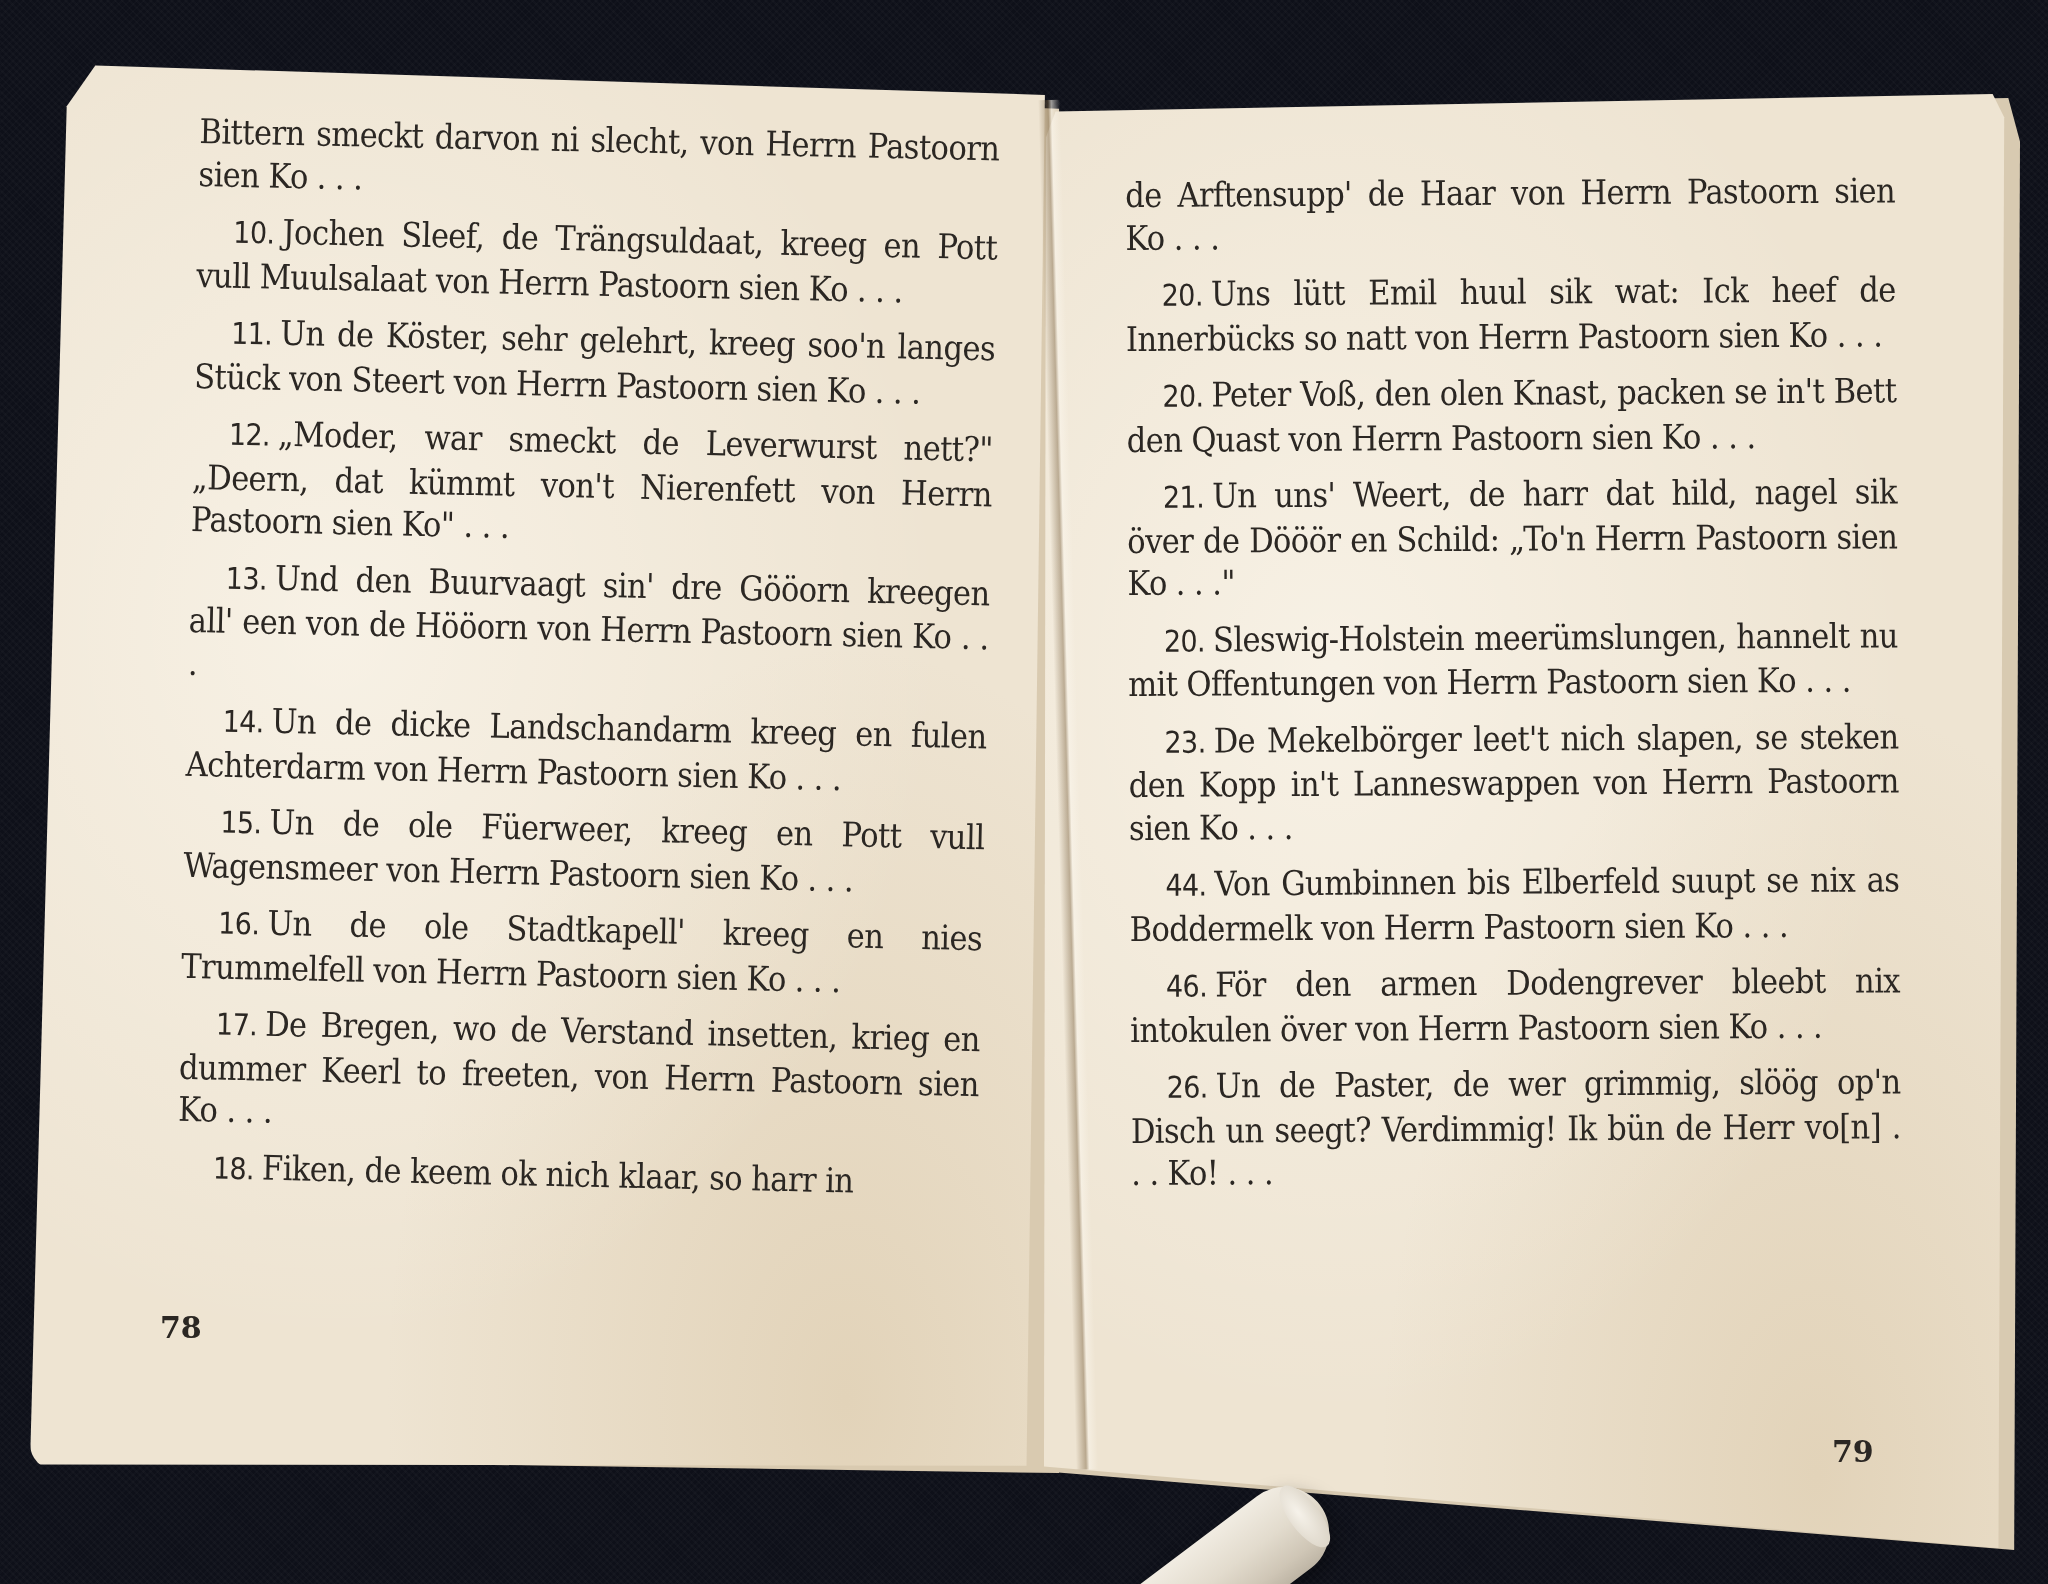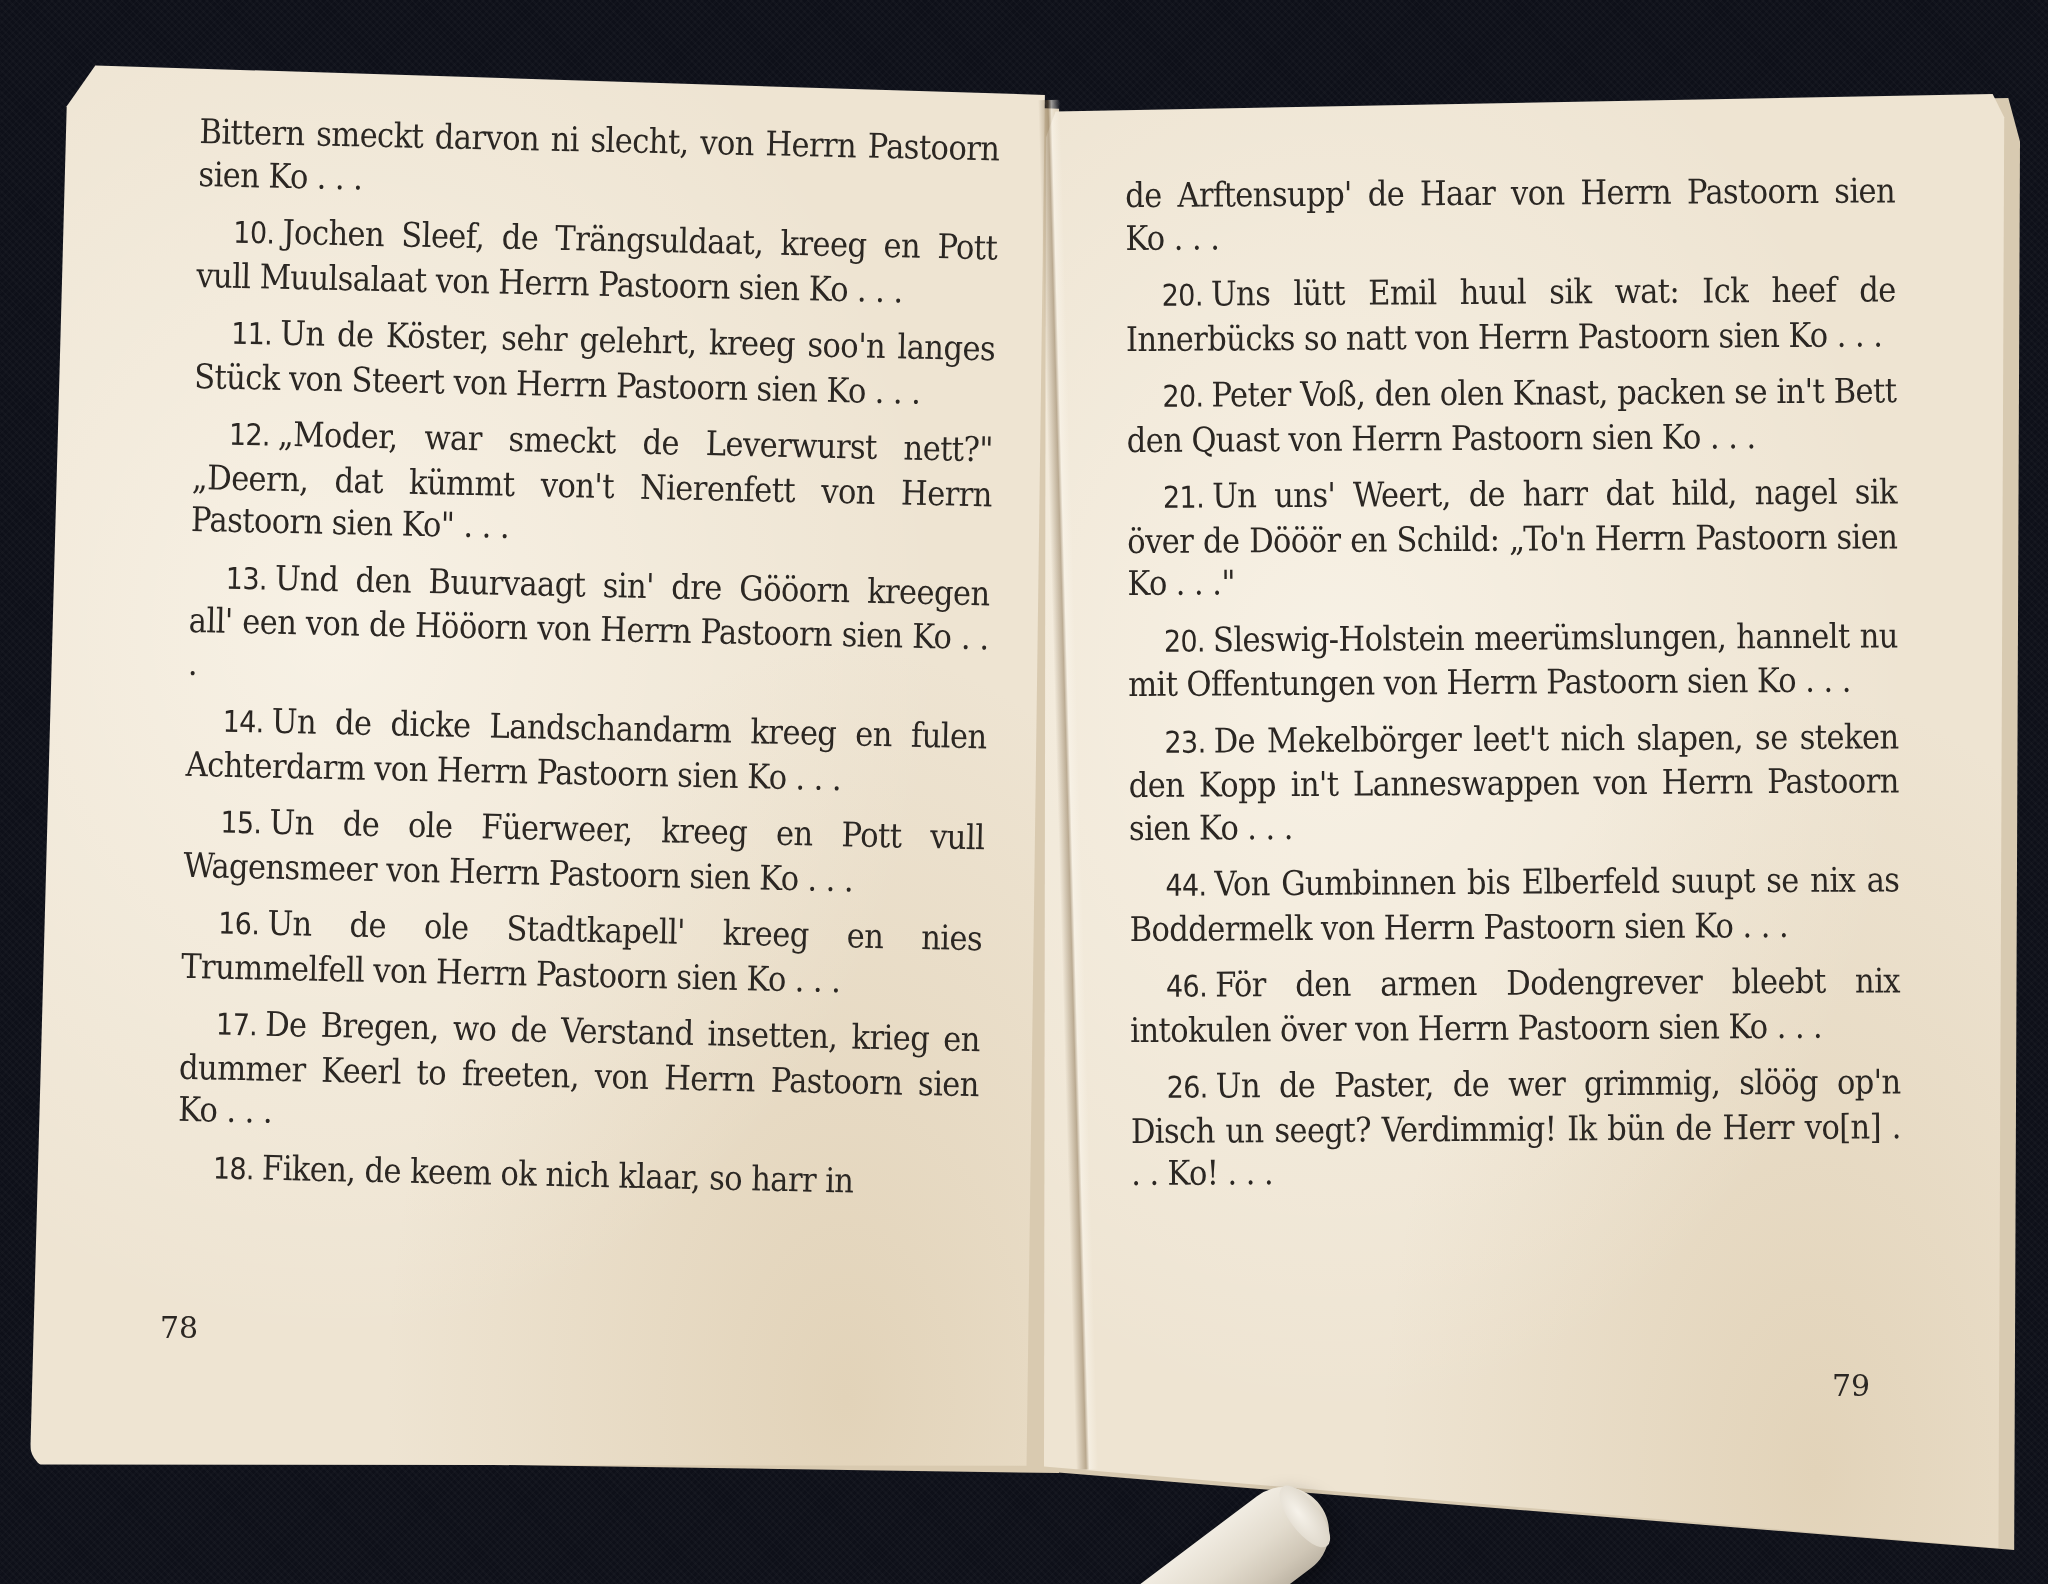--- a/index.html
+++ b/index.html
@@ -93,25 +93,25 @@
   .num {
     font-family: "DejaVu Sans", sans-serif;
     font-size: 30px;
     margin-right: 8px;
   }
 
   .page-number {
     position: absolute;
     color: #2b2723;
     font-family: "DejaVu Serif", serif;
-    font-weight: normal;
+    font-weight: bold;
     font-size: 30px;
   }
   .pn-left { left: 160px; top: 1310px; }
-  .pn-right { left: 1832px; top: 1368px; }
+  .pn-right { left: 1832px; top: 1434px; }
 
   .stylus {
     position: absolute;
     left: 460px;
     top: 1460px;
     width: 860px;
     height: 90px;
     border-radius: 45px;
     background: linear-gradient(180deg, #f1ece2 0%, #e2dbcd 45%, #cfc6b6 80%, #bdb4a4 100%);
     transform: rotate(-37deg);

